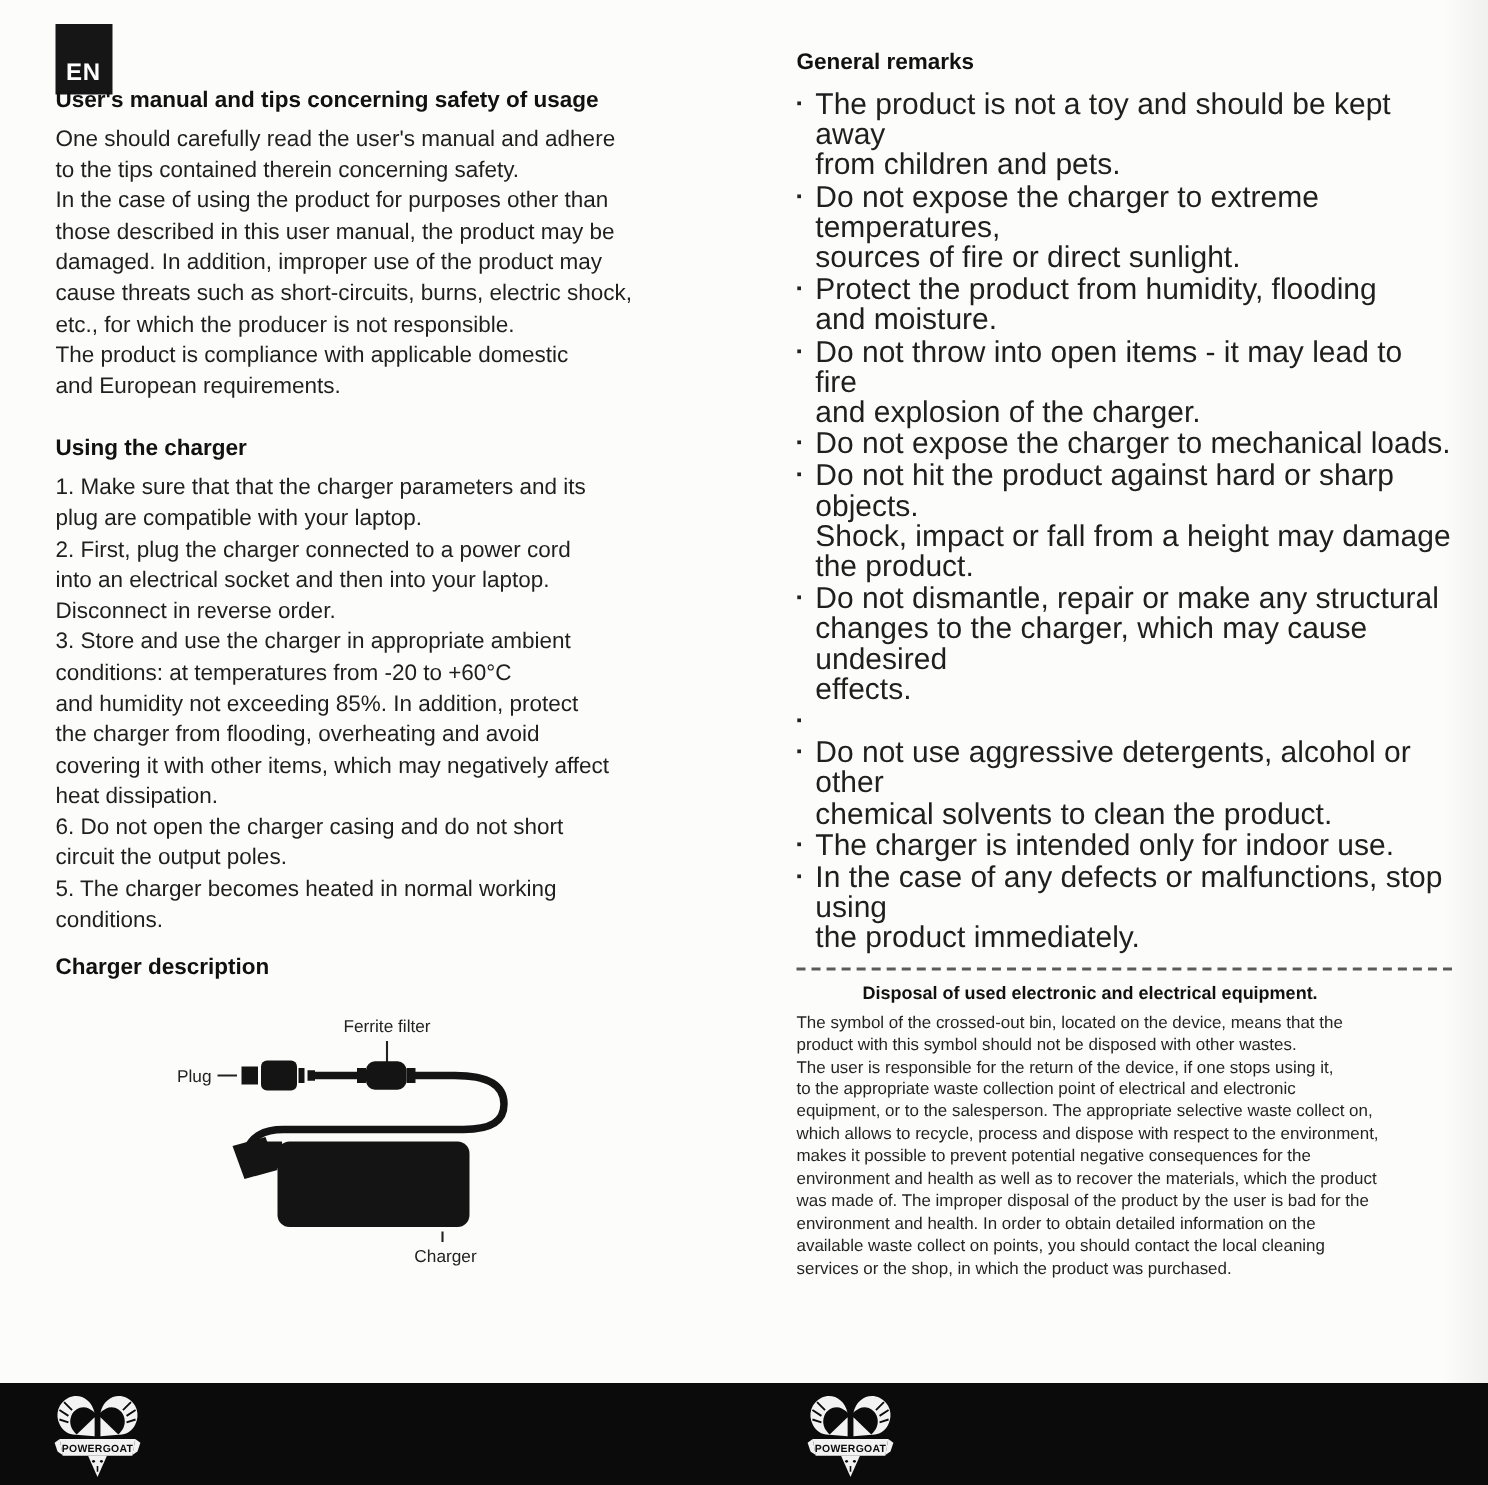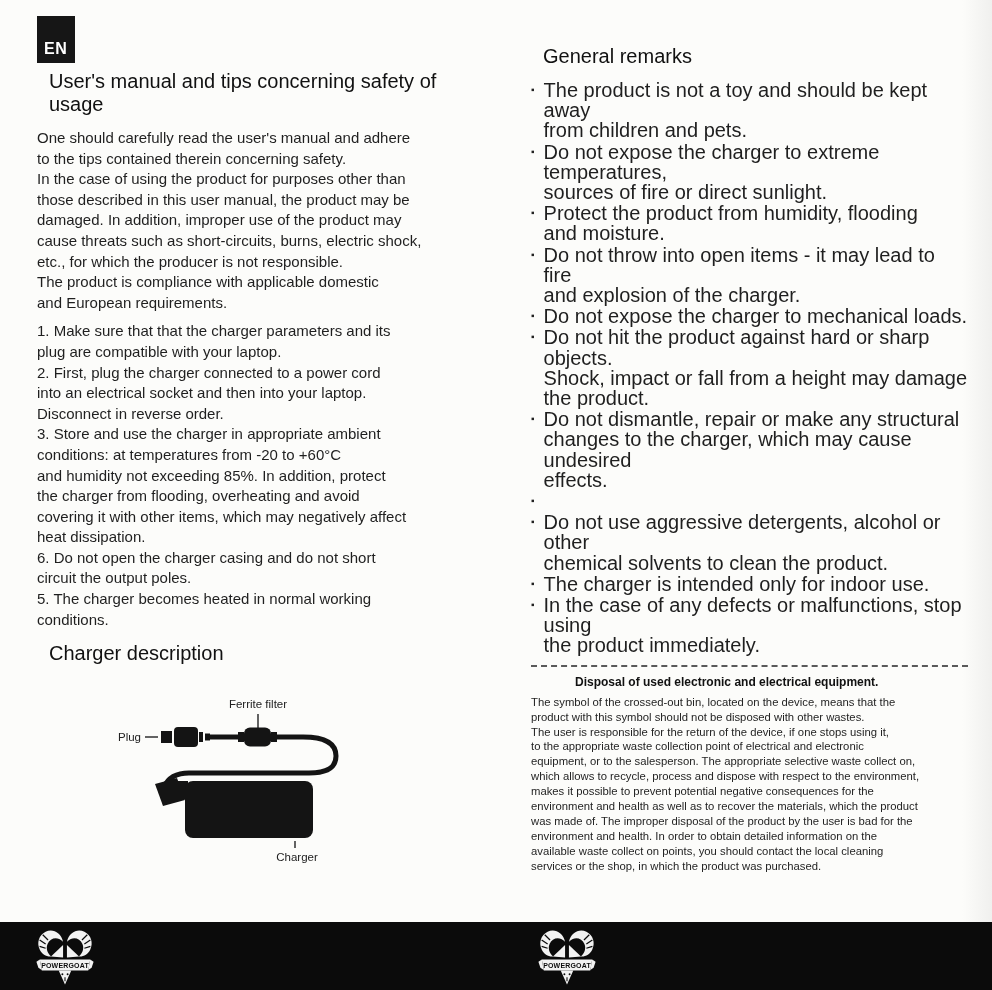--- a/index.html
+++ b/index.html
@@ -9,21 +9,21 @@
     font-family:"Liberation Sans",sans-serif;color:#1f1f1f;overflow:hidden;
   }
   .en-badge{
     position:absolute;left:37px;top:16px;width:38px;height:47px;background:#161616;
     color:#fff;font-weight:bold;font-size:16px;display:flex;align-items:flex-end;
     padding:0 0 5px 7px;box-sizing:border-box;letter-spacing:0.5px;
   }
   .col{position:absolute;}
   .col-left{left:37px;top:58px;width:458px;}
   .col-right{left:531px;top:33px;width:437px;}
-  h2{font-size:20px;font-weight:normal;margin:12px;color:#111;}
+  h2{font-size:15px;font-weight:bold;margin:0;color:#111;}
   h3.small{font-size:12px;font-weight:bold;margin:0;color:#111;padding-left:44px;}
   .body{font-size:15px;line-height:20.6px;margin:0;}
   .pre{white-space:pre-line;}
   .mt8{margin-top:8px;} .mt20{margin-top:20px;} .mt12{margin-top:12px;}
   ul.plain{list-style:none;margin:8px 0 0 0;padding:0;}
   ul.plain li{margin:0;}
   ul.bullets{list-style:none;margin:10px 0 0 0;padding:0;}
   ul.bullets li{display:flex;gap:9px;margin:1px 0;}
   ul.bullets .blt{flex:0 0 auto;font-size:10px;line-height:20.2px;color:#222;}
   ul.bullets .btxt{font-size:20px;line-height:20.2px;}
@@ -57,20 +57,21 @@
     <p class="body pre mt8">One should carefully read the user's manual and adhere
 to the tips contained therein concerning safety.
 In the case of using the product for purposes other than
 those described in this user manual, the product may be
 damaged. In addition, improper use of the product may
 cause threats such as short-circuits, burns, electric shock,
 etc., for which the producer is not responsible.
 The product is compliance with applicable domestic
 and European requirements.</p>
 
+    <h2 class="mt20" style="margin-top:22px">Using the charger</h2>
     <ul class="plain">
 
         <li class="body pre">1. Make sure that that the charger parameters and its
 plug are compatible with your laptop.</li>
 
         <li class="body pre">2. First, plug the charger connected to a power cord
 into an electrical socket and then into your laptop.
 Disconnect in reverse order.</li>
 
         <li class="body pre">3. Store and use the charger in appropriate ambient

